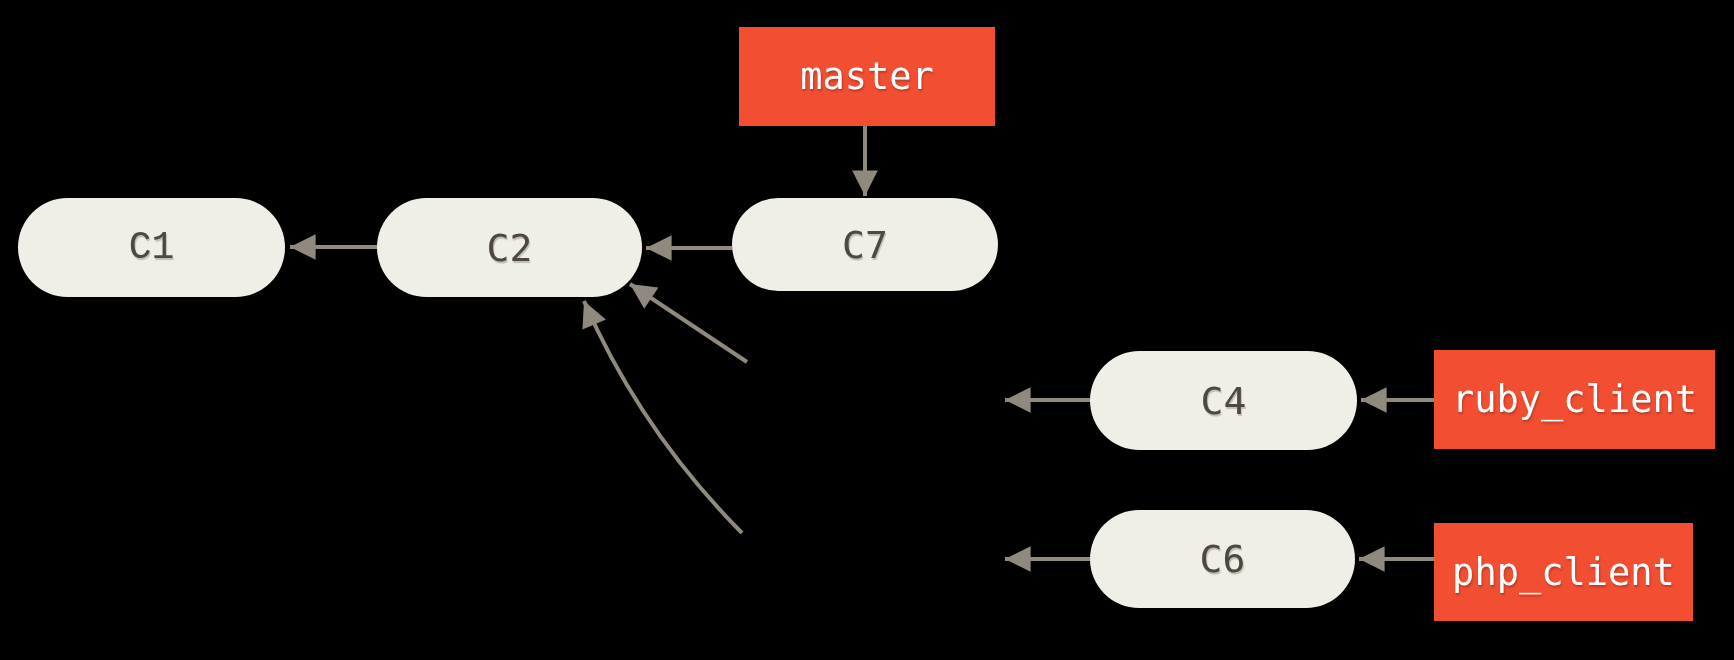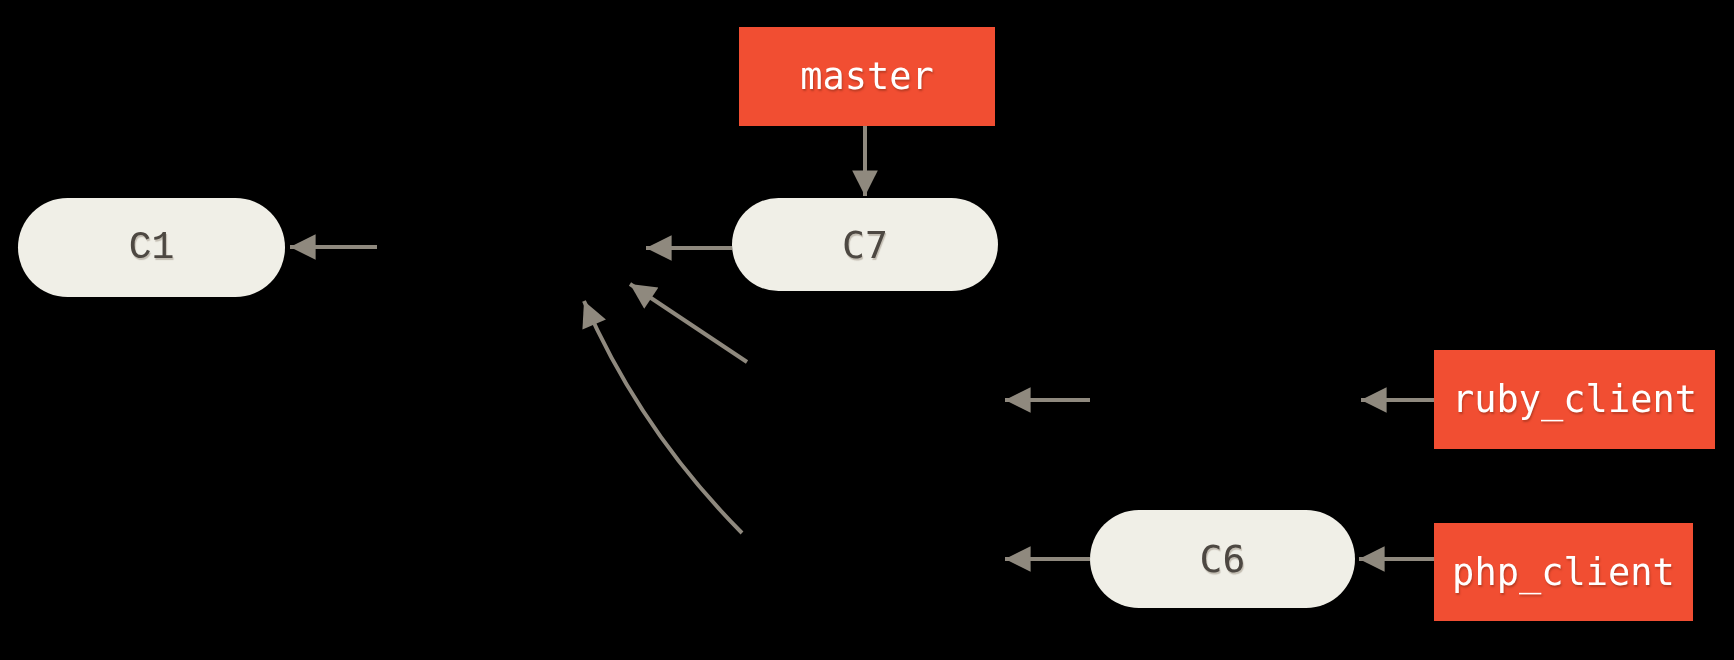--- a/index.html
+++ b/index.html
@@ -70,26 +70,32 @@
       <path d="M 1434 400 L 1361 400" marker-end="url(#ah)"></path>
       <path d="M 1090 559 L 1005 559" marker-end="url(#ah)"></path>
       <path d="M 1434 559 L 1359 559" marker-end="url(#ah)"></path>
     </g>
   </svg>
 
   <div class="commit" style="left:18px; top:198px; width:267px; height:99px;font-family:Liberation Mono, monospace;">
     <span class="lbl">C1</span>
   </div>
 
+  <div class="commit" style="left:377px; top:198px; width:265px; height:99px;">
+    <span class="lbl">C2</span>
+  </div>
 
   <div class="commit" style="left:732px; top:198px; width:266px; height:93px;">
     <span class="lbl">C7</span>
   </div>
 
 
+  <div class="commit" style="left:1090px; top:351px; width:267px; height:99px;">
+    <span class="lbl">C4</span>
+  </div>
 
 
   <div class="commit" style="left:1090px; top:510px; width:265px; height:98px;">
     <span class="lbl">C6</span>
   </div>
 
   <div class="branch" style="left:739px; top:27px; width:256px; height:99px;">
     <span class="lbl">master</span>
   </div>
 

